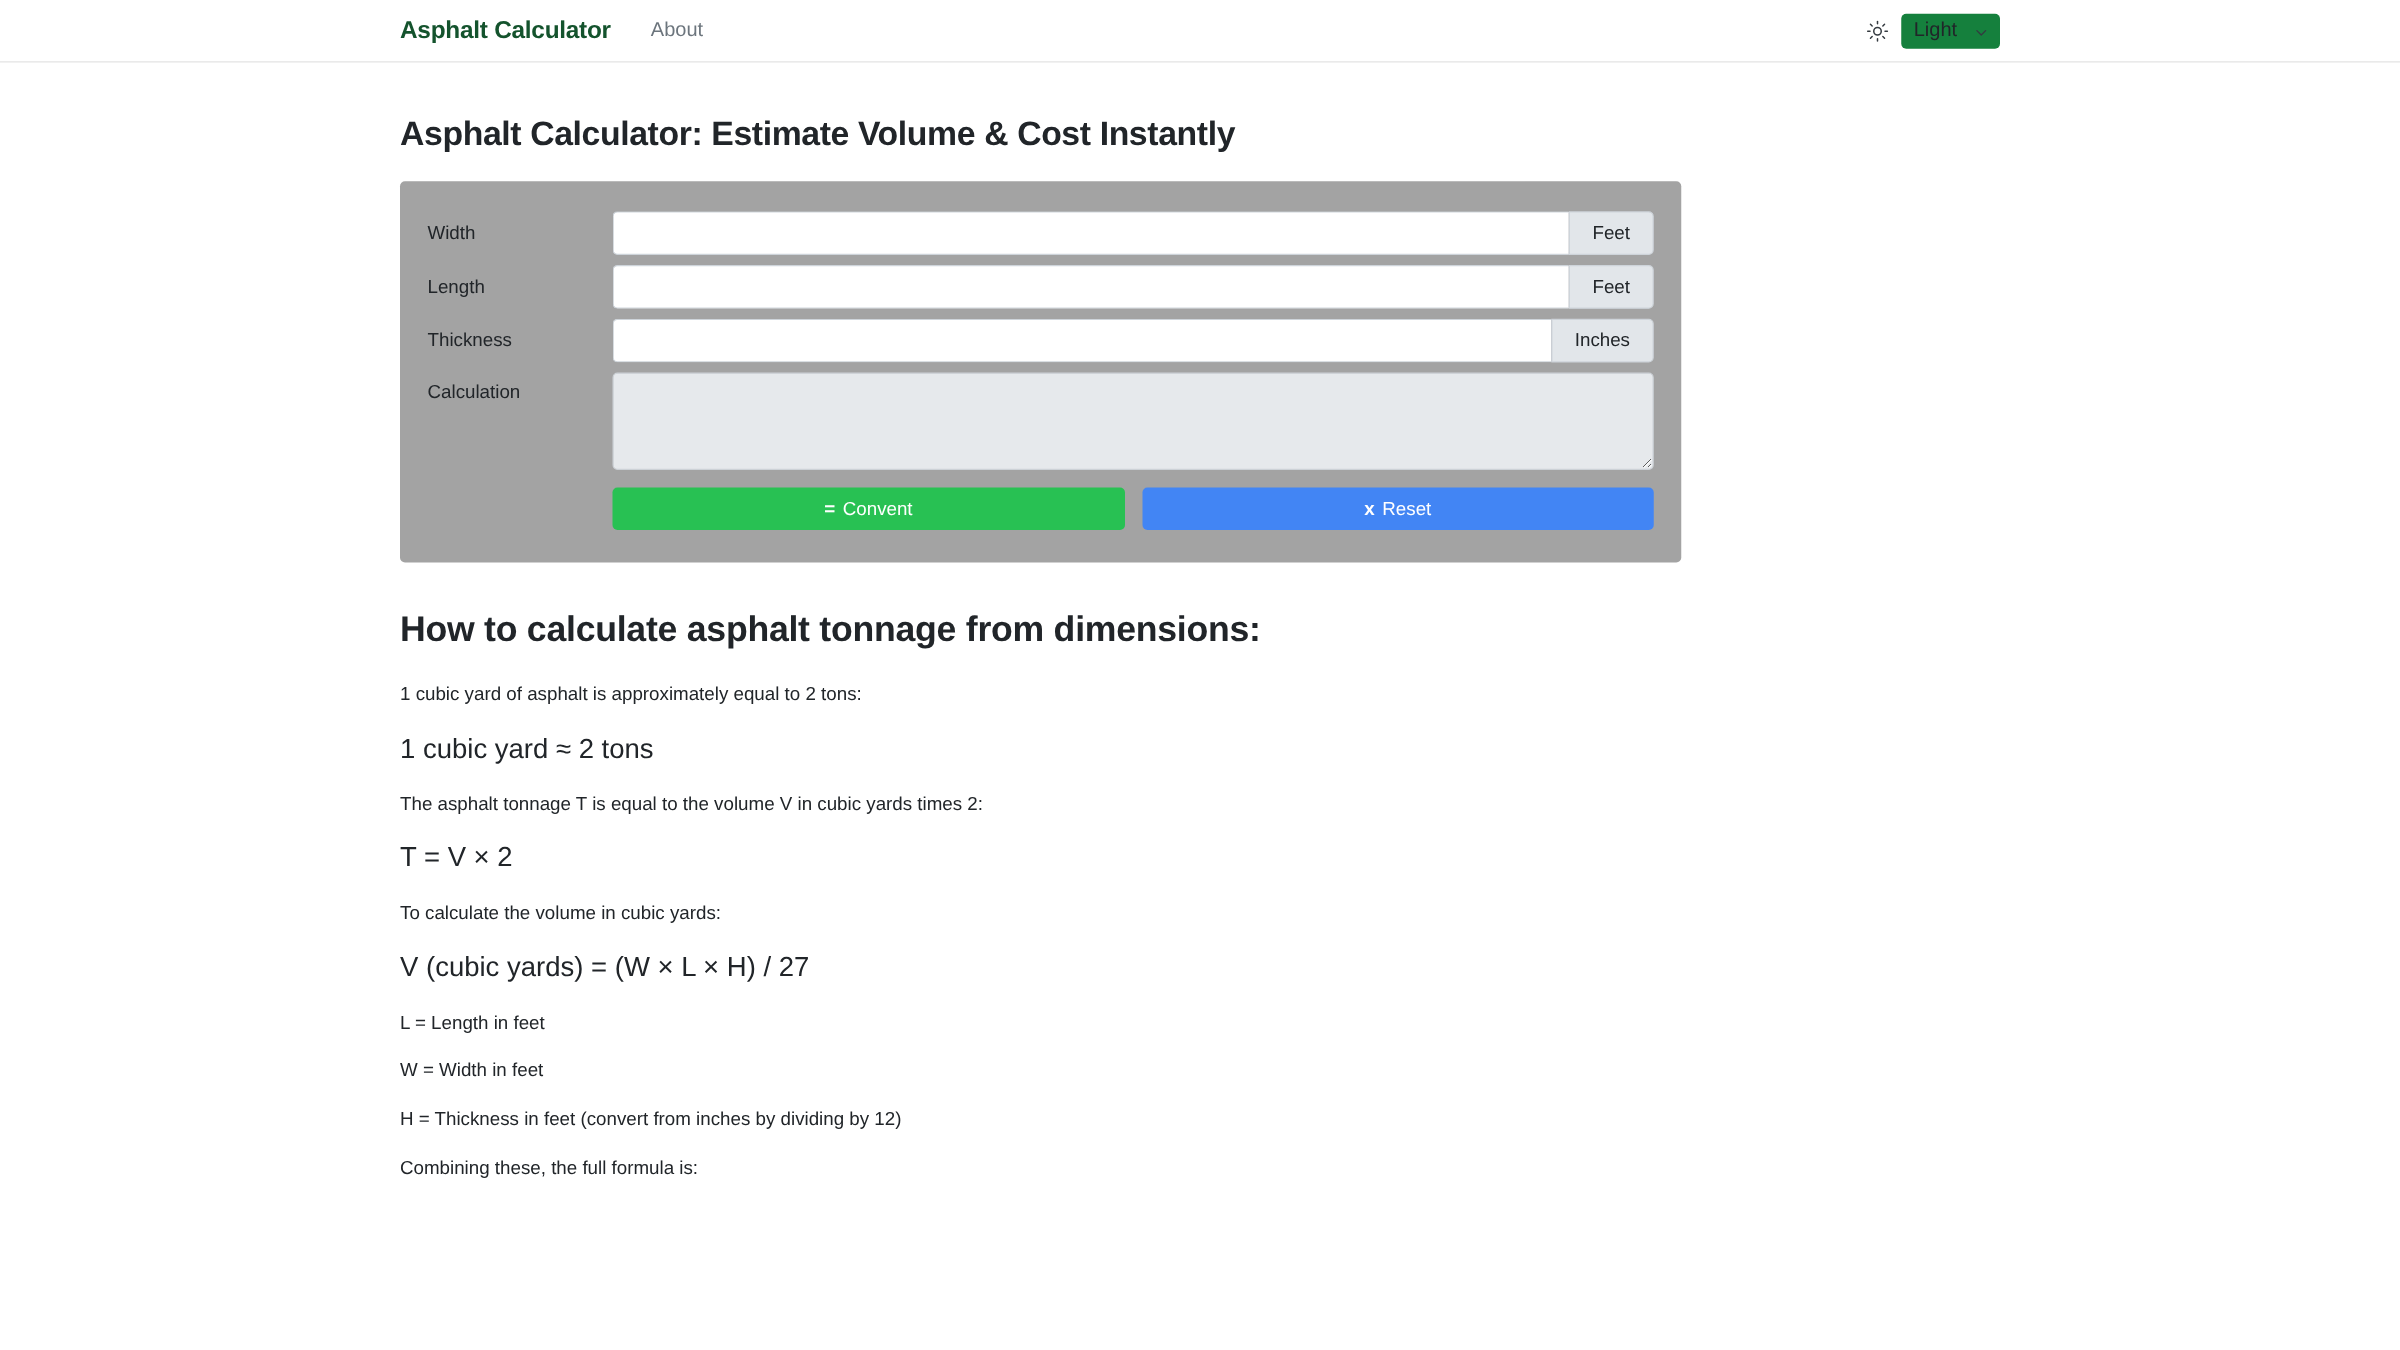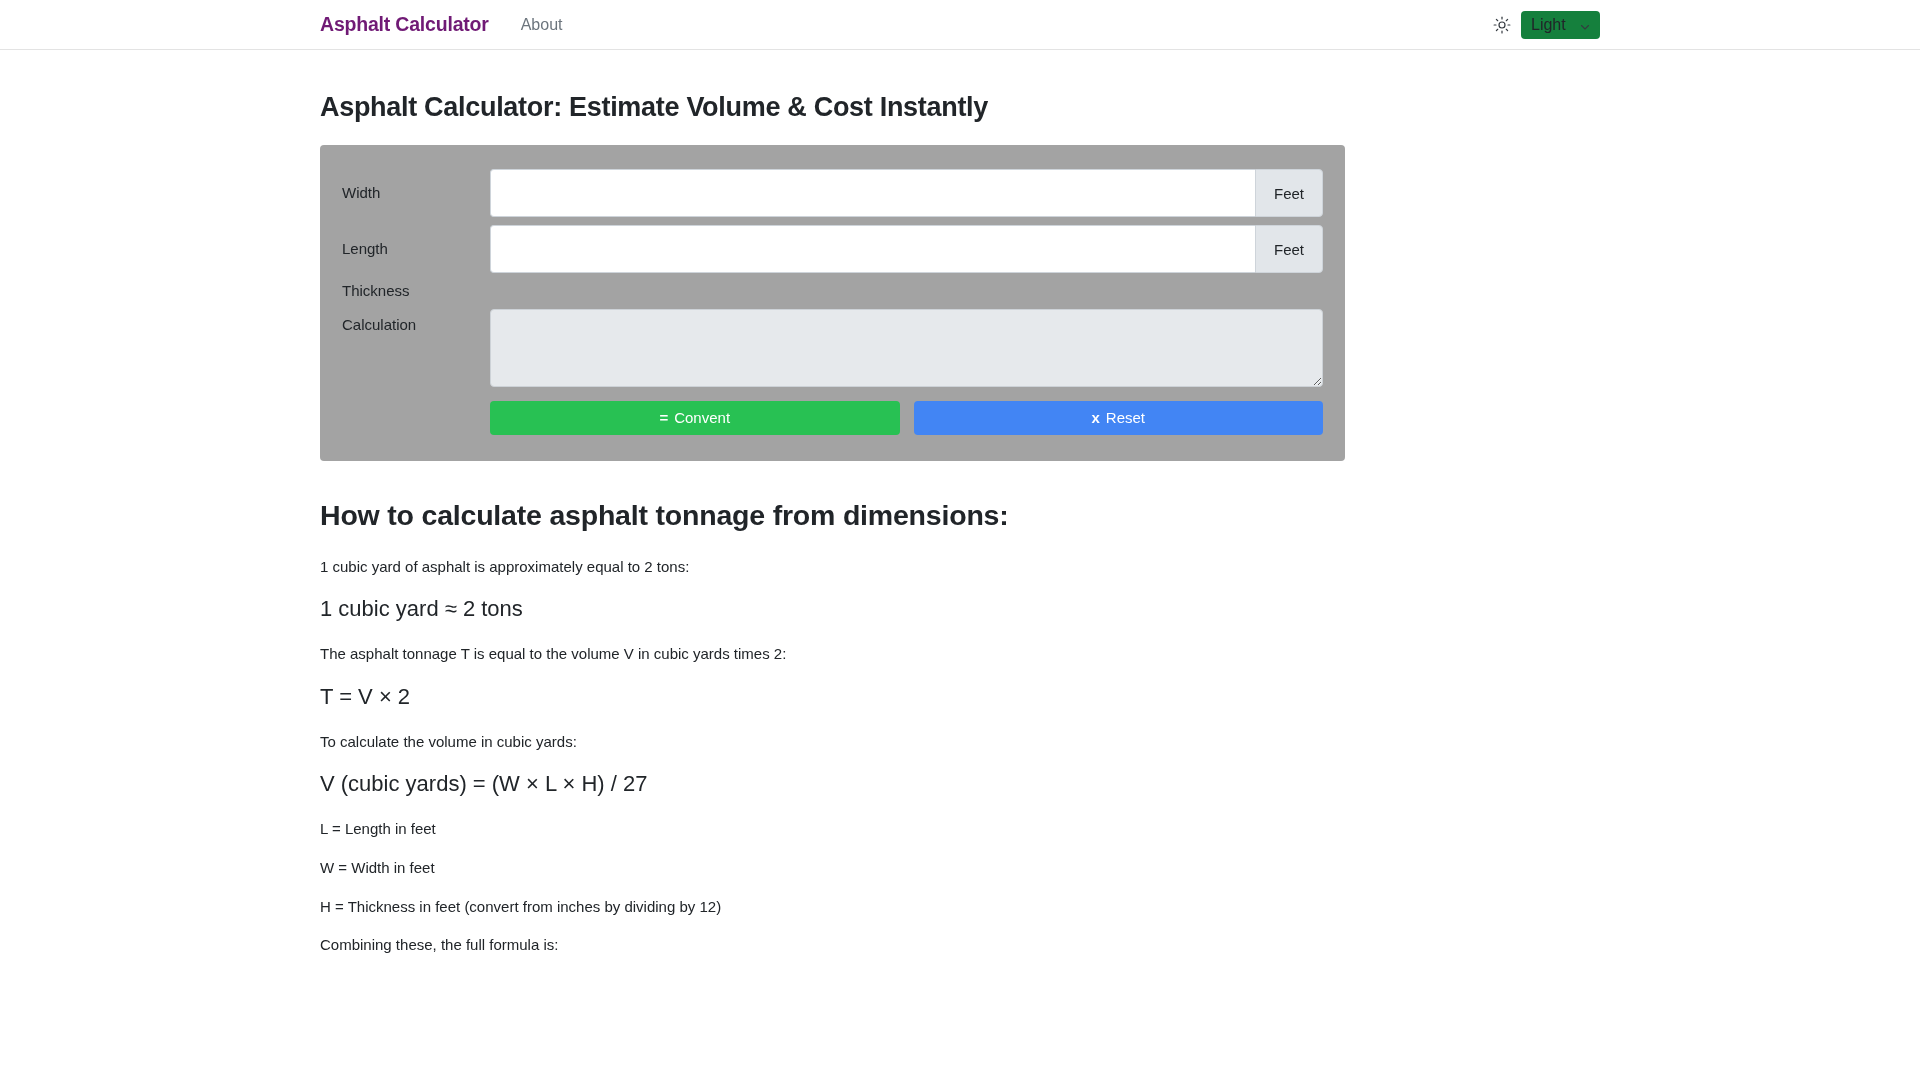--- a/index.html
+++ b/index.html
@@ -28,21 +28,21 @@
     width: 1280px;
     margin: 0 auto;
     display: flex;
     align-items: center;
     height: 100%;
     padding: 0 0 0 0;
   }
   .brand {
     font-size: 19.5px;
     font-weight: bold;
-    color: #701a75;
+    color: #14532d;
     letter-spacing: -0.2px;
     margin-left: 0px;
   }
   .nav-link {
     font-size: 16px;
     color: #6c757d;
     margin-left: 32px;
     text-decoration: none;
     cursor: pointer;
   }
@@ -118,21 +118,21 @@
     font-size: 15px;
     color: #212529;
     line-height: 1.3;
   }
   .form-label.top { align-self: flex-start; padding-top: 6px; }
 
   .input-group {
     display: flex;
     flex: 1;
     align-items: stretch;
-    height: 48px;
+    height: 35px;
   }
   .input-group input {
     flex: 1;
     border: 1px solid #ced4da;
     border-right: none;
     border-radius: 4px 0 0 4px;
     background: #ffffff;
     font-family: "Liberation Sans", sans-serif;
     font-size: 15px;
     padding: 4px 10px;
@@ -273,20 +273,24 @@
     <div class="form-row">
       <div class="form-label">Length</div>
       <div class="input-group">
         <input type="text" placeholder="" style="">
         <span class="input-addon">Feet</span>
       </div>
     </div>
 
     <div class="form-row">
       <div class="form-label">Thickness</div>
+      <div class="input-group">
+        <input type="text" placeholder="" style="">
+        <span class="input-addon">Inches</span>
+      </div>
     </div>
 
     <div class="form-row">
       <div class="form-label top">Calculation</div>
       <div class="calc-textarea-wrap">
         <textarea class="calc-textarea" placeholder="" style=""></textarea>
       </div>
     </div>
 
     <div class="btn-row">

